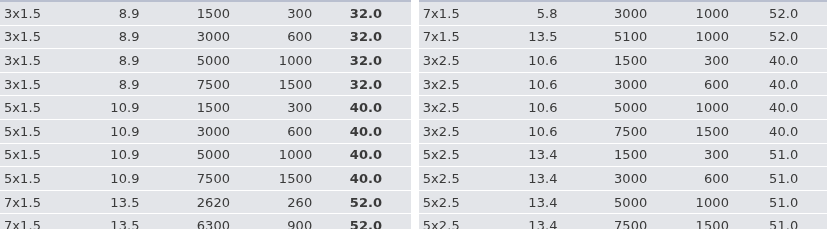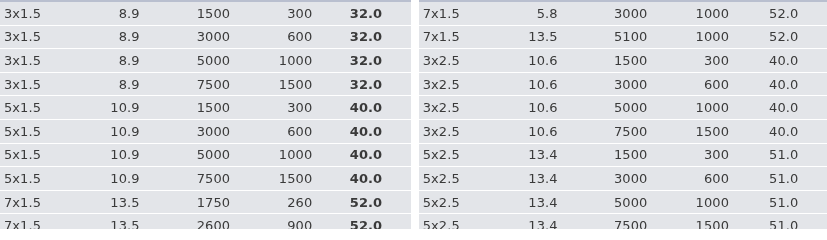--- a/index.html
+++ b/index.html
@@ -135,28 +135,28 @@
           <tr>
             <td class="c0">5x1.5</td>
             <td class="c1">10.9</td>
             <td class="c2">7500</td>
             <td class="c3">1500</td>
             <td class="c4">40.0</td>
           </tr>
           <tr>
             <td class="c0">7x1.5</td>
             <td class="c1">13.5</td>
-            <td class="c2">1750</td>
+            <td class="c2">2620</td>
             <td class="c3">260</td>
             <td class="c4">52.0</td>
           </tr>
           <tr>
             <td class="c0">7x1.5</td>
             <td class="c1">13.5</td>
-            <td class="c2">2600</td>
+            <td class="c2">6300</td>
             <td class="c3">900</td>
             <td class="c4">52.0</td>
           </tr>
         </tbody>
     </table>
   </div>
 
   <div class="column-gutter"></div>
 
   <div class="table-half right">

